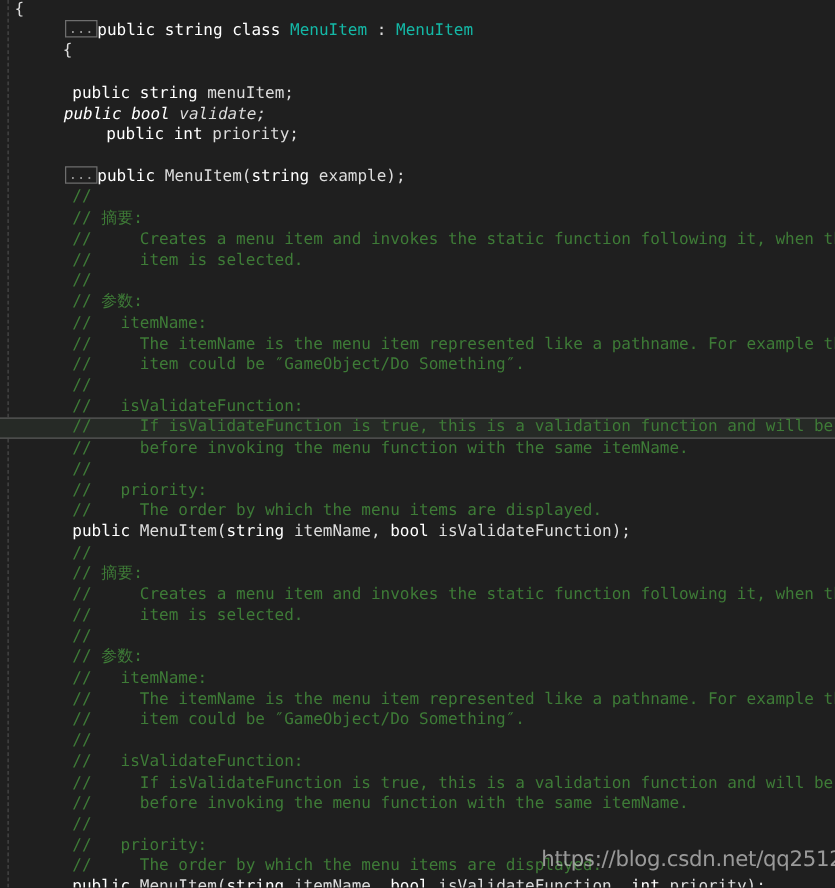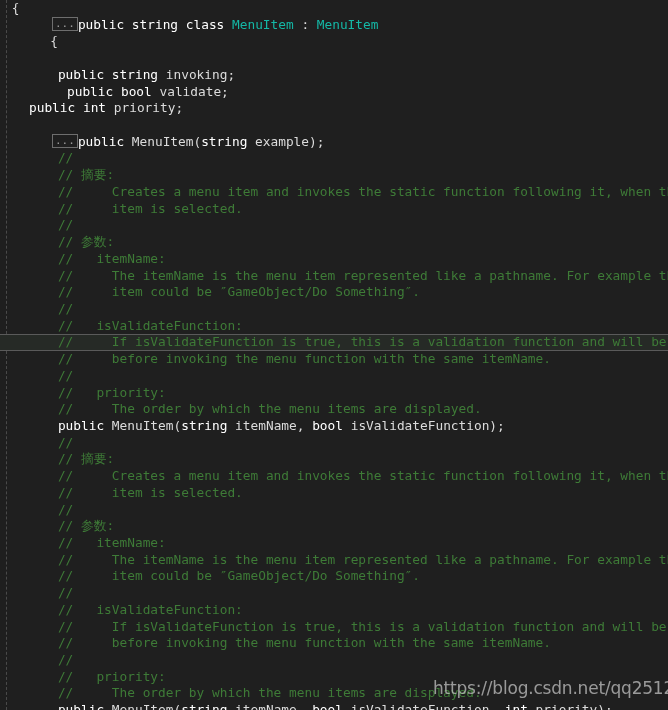--- a/index.html
+++ b/index.html
@@ -93,23 +93,23 @@
 </head>
 <body>
 
 <div id="editor">
   <div class="indent-guide g1"></div>
   <div class="code" id="code-lines">
       <div class="line" style="padding-left: 11.7px;"><span class="txt pn">{</span></div>
       <div class="line" style="padding-left: 52px;"><span class="ellipsis-box">...</span><span class="txt kw">public</span><span class="txt pn"> </span><span class="txt kw">string</span><span class="txt pn"> </span><span class="txt kw">class</span><span class="txt pn"> </span><span class="txt type">MenuItem</span><span class="txt pn"> : </span><span class="txt type">MenuItem</span></div>
       <div class="line" style="padding-left: 50.2px;"><span class="txt pn">{</span></div>
       <div class="line" style="padding-left: 4px;"><span class="txt pn"></span></div>
-      <div class="line" style="padding-left: 57.9px;"><span class="txt kw">public</span><span class="txt pn"> </span><span class="txt kw">string</span><span class="txt id"> invoking;</span></div>
-      <div class="line" style="padding-left: 67px;"><span class="txt kw">public</span><span class="txt pn"> </span><span class="txt kw">bool</span><span class="txt id"> validate;</span></div>
-      <div class="line" style="padding-left: 29px; text-decoration: underline;"><span class="txt kw">public</span><span class="txt pn"> </span><span class="txt kw">int</span><span class="txt id"> priority;</span></div>
+      <div class="line" style="padding-left: 57.9px;"><span class="txt kw">public</span><span class="txt pn"> </span><span class="txt kw">string</span><span class="txt id"> menuItem;</span></div>
+      <div class="line" style="padding-left: 51px; font-style: italic;"><span class="txt kw">public</span><span class="txt pn"> </span><span class="txt kw">bool</span><span class="txt id"> validate;</span></div>
+      <div class="line" style="padding-left: 85px; text-decoration: underline;"><span class="txt kw">public</span><span class="txt pn"> </span><span class="txt kw">int</span><span class="txt id"> priority;</span></div>
       <div class="line" style="padding-left: 4px;"><span class="txt pn"></span></div>
       <div class="line" style="padding-left: 52px;"><span class="ellipsis-box">...</span><span class="txt kw">public</span><span class="txt id"> MenuItem(</span><span class="txt kw">string</span><span class="txt id"> example);</span></div>
       <div class="line" style="padding-left: 57.9px;"><span class="txt cm">//</span></div>
       <div class="line" style="padding-left: 57.9px;"><span class="txt cm">// 摘要:</span></div>
       <div class="line" style="padding-left: 57.9px;"><span class="txt cm">//     Creates a menu item and invokes the static function following it, when the menu</span></div>
       <div class="line" style="padding-left: 57.9px;"><span class="txt cm">//     item is selected.</span></div>
       <div class="line" style="padding-left: 57.9px;"><span class="txt cm">//</span></div>
       <div class="line" style="padding-left: 57.9px;"><span class="txt cm">// 参数:</span></div>
       <div class="line" style="padding-left: 57.9px;"><span class="txt cm">//   itemName:</span></div>
       <div class="line" style="padding-left: 57.9px;"><span class="txt cm">//     The itemName is the menu item represented like a pathname. For example the menu</span></div>

